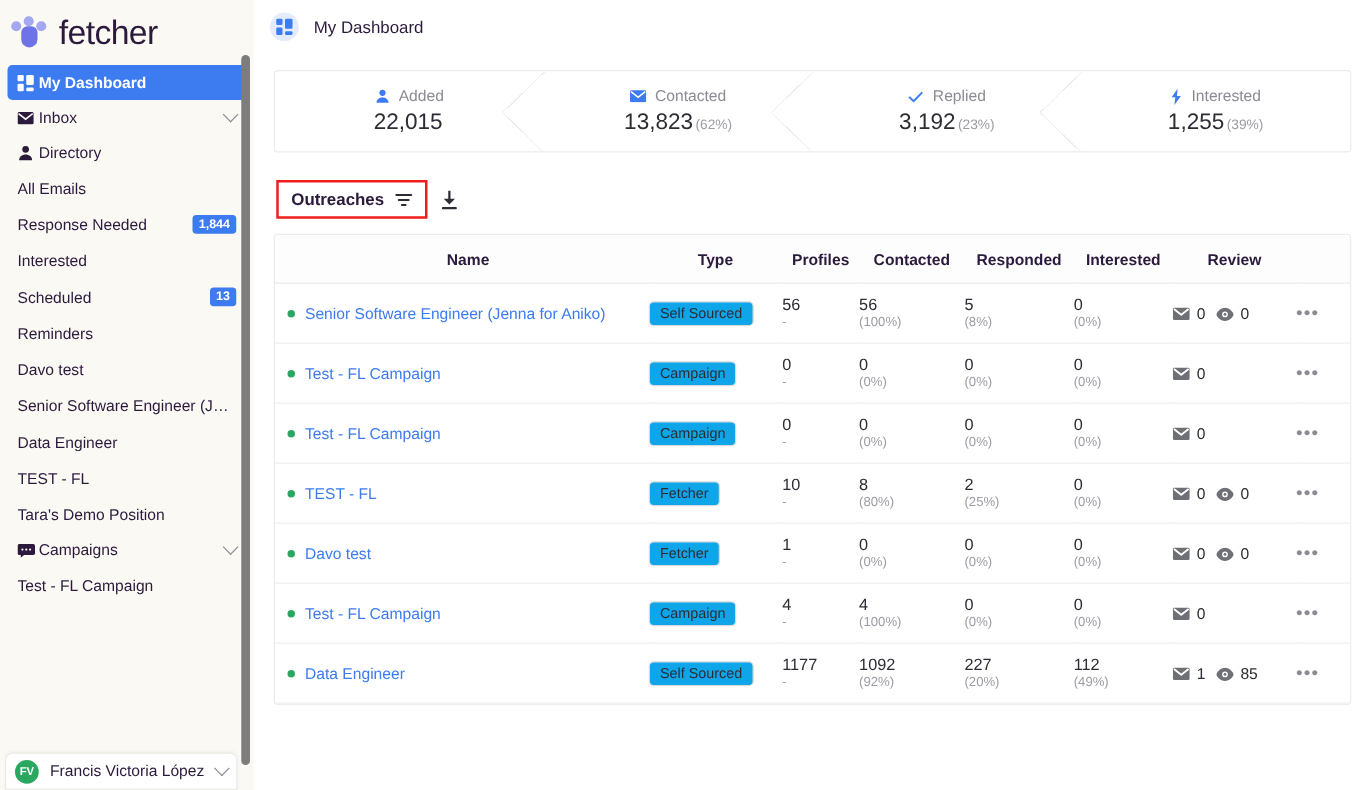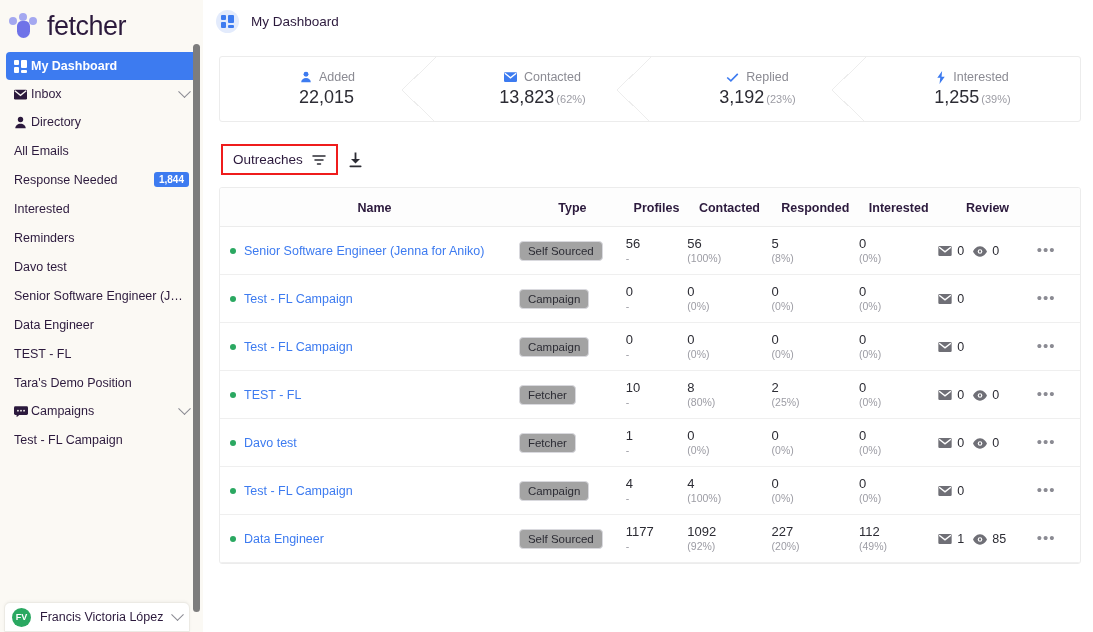--- a/index.html
+++ b/index.html
@@ -176,21 +176,21 @@
   }
   .stat-lbl {
     display: flex; align-items: center; gap: 7px;
     font-size: 12.5px; color: #8b8b93;
   }
   .stat-val { font-size: 18px; color: #2c2c34; margin-top: 3px; }
   .stat-val .pct { font-size: 11px; color: #9c9ca4; margin-left: 2px; }
 
   .toolbar {
     margin: 24px 0 0 20px;
-    display: flex; align-items: center; gap: 12px;
+    display: flex; align-items: center; gap: 12px; font-weight: bold;
   }
   .outreaches-btn {
     display: flex; align-items: center; gap: 9px;
     font-size: 13.5px; color: #2c1a3d;
     padding: 6px 10px;
     outline: 2.5px solid #ef1c1c;
     background: #fff;
   }
   .dl-btn { color: #2c2c34; display:flex; align-items:center; }
 
@@ -232,21 +232,21 @@
   .nm-cell { display: flex; align-items: center; gap: 8px; }
   .dot { width: 6px; height: 6px; border-radius: 50%; background: #2aa861; flex: 0 0 6px; }
   .nm-link { color: #3d7bf0; font-size: 12.5px; white-space: nowrap; }
   .chip {
     display: inline-block;
     border: 1px solid #d9d9de;
     border-radius: 4px;
     padding: 3px 8px;
     font-size: 11.5px;
     color: #2c2c34;
-    background: #a3a3a3;
+    background: #0ea5e9;
   }
   .metric .top { font-size: 13px; color: #2c2c34; line-height: 15px; }
   .metric .sub { font-size: 10.5px; color: #9c9ca4; line-height: 14px; }
   .review-cell { display: flex; align-items: center; gap: 5px; font-size: 12.5px; color: #2c2c34; }
   .review-cell .gap { width: 4px; }
   .dots-btn { color: #8b8b93; font-size: 15px; letter-spacing: 1px; line-height: 8px; }
   svg { display: block; }
 </style>
 </head>
 <body>
@@ -303,20 +303,24 @@
 
       <div class="nav-sub">
         <span class="lbl">All Emails</span>
       </div>
       <div class="nav-sub">
         <span class="lbl">Response Needed</span>
         <span class="badge">1,844</span>
       </div>
       <div class="nav-sub">
         <span class="lbl">Interested</span>
+      </div>
+      <div class="nav-sub">
+        <span class="lbl">Scheduled</span>
+        <span class="badge">13</span>
       </div>
       <div class="nav-sub">
         <span class="lbl">Reminders</span>
       </div>
 
 
       <div class="nav-sub">
         <span class="lbl">Davo test</span>
       </div>
       <div class="nav-sub">

